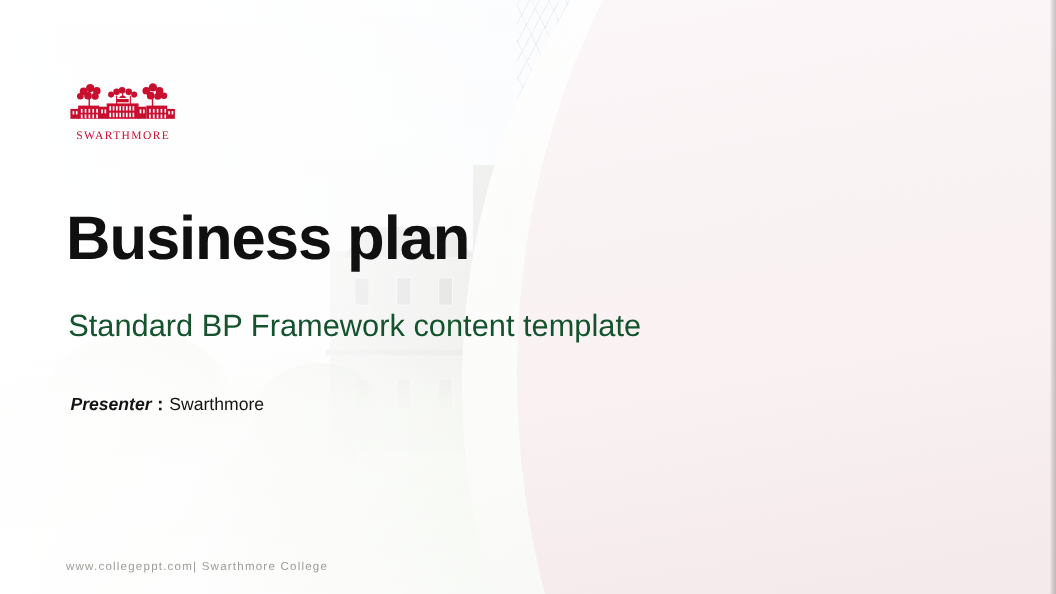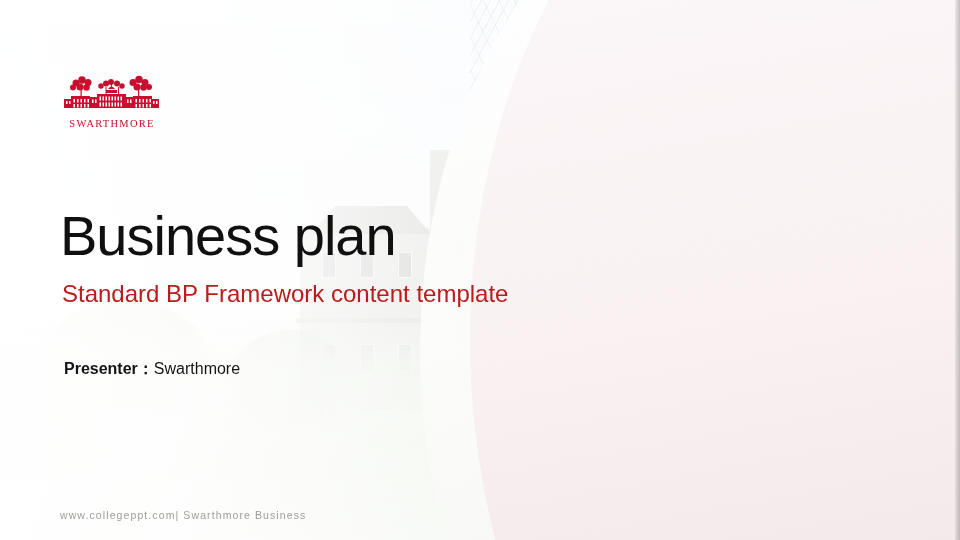--- a/index.html
+++ b/index.html
@@ -211,46 +211,46 @@
     text-align: center;
     font-family: "Liberation Serif", serif;
     font-size: 10.5px;
     letter-spacing: 1.25px;
     color: #c8102e;
     font-weight: 400;
   }
 
   .title {
     position: absolute;
-    left: 60px; top: 208px;
+    left: 60px; top: 188px;
     font-size: 56px;
-    font-weight: normal;
+    font-weight: bold;
     color: #101010;
     letter-spacing: -1px;
     line-height: 1;
     white-space: nowrap;
   }
   .subtitle {
     position: absolute;
     left: 62px; top: 282px;
-    font-size: 24px;
+    font-size: 28px;
     font-weight: 400;
-    color: #b91c1c;
+    color: #14532d;
     line-height: 1;
     white-space: nowrap;
   }
   .meta {
     position: absolute;
     left: 64px; top: 356px;
     font-size: 16px;
     color: #141414;
     line-height: 26px;
   }
   .meta .row { white-space: nowrap; }
-  .meta .lab { font-weight: bold; }
+  .meta .lab { font-weight: bold; font-style: italic; }
   .meta .sep { font-weight: bold; }
   .meta .val { font-weight: 400; }
 
   .footer {
     position: absolute;
     left: 60px; top: 509px;
     font-size: 10.5px;
     letter-spacing: 1.1px;
     color: #9a9e98;
     white-space: nowrap;
@@ -456,15 +456,15 @@
     <div class="title">Business plan</div>
 
     <div class="subtitle">Standard BP Framework content template</div>
 
     <div class="meta">
       <div class="row">
         <span class="lab">Presenter</span><span class="sep">：</span><span class="val">Swarthmore</span>
       </div>
     </div>
 
-    <div class="footer">www.collegeppt.com| Swarthmore Business</div>
+    <div class="footer">www.collegeppt.com| Swarthmore College</div>
   </div>
 </div>
 
 </body></html>

